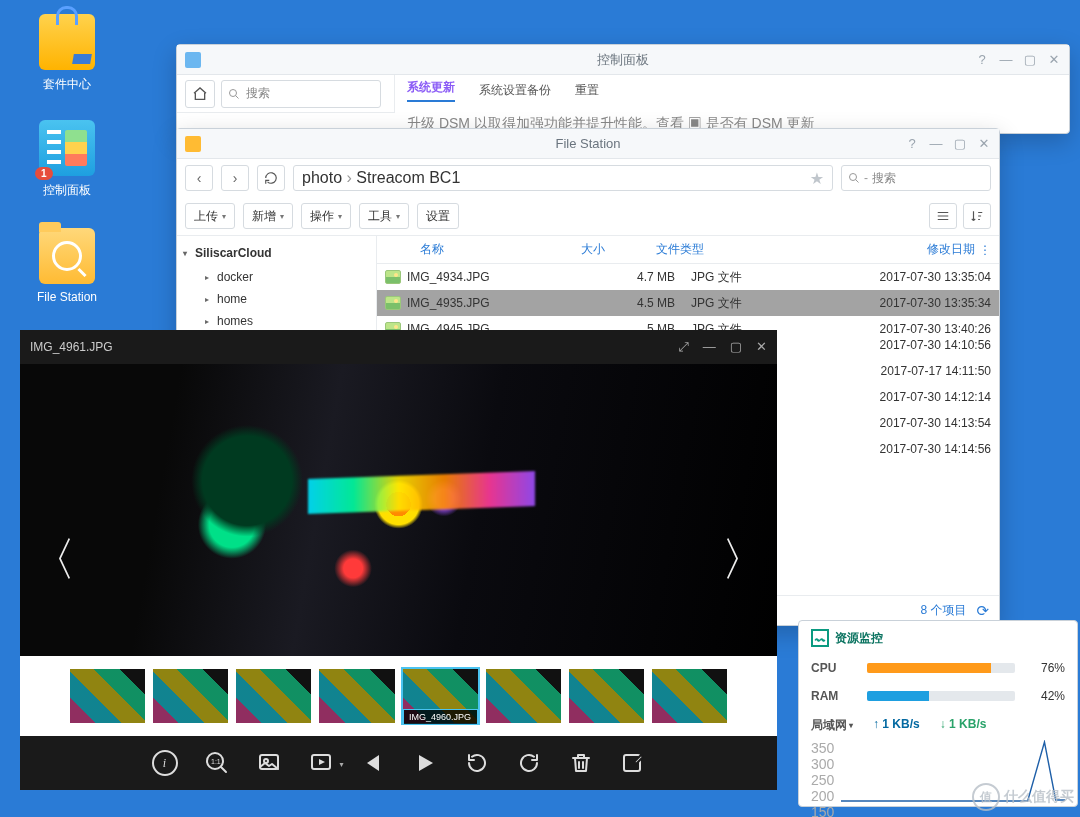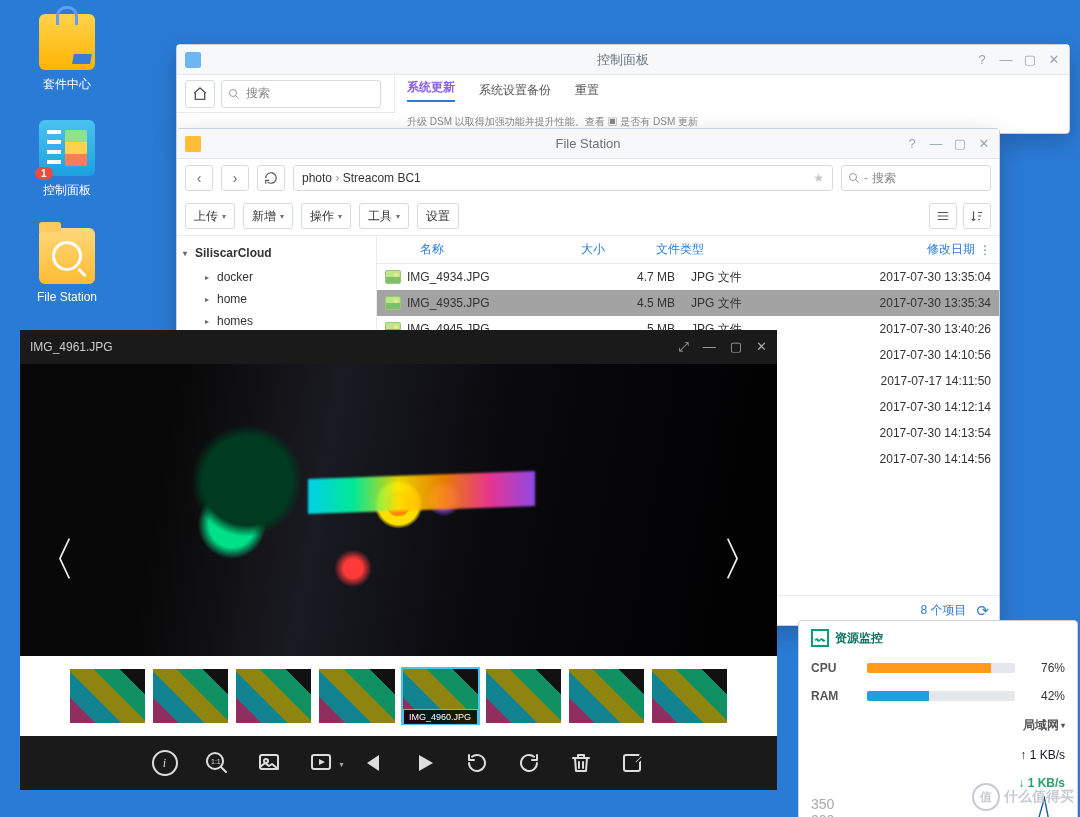--- a/index.html
+++ b/index.html
@@ -28,21 +28,21 @@
   .win-ctrls span { width:22px; height:18px; display:flex; align-items:center; justify-content:center; color:#9aa4ae; font-size:13px; cursor:pointer; }
   .toolbar { display:flex; align-items:center; gap:6px; padding:6px 8px; border-bottom:1px solid #e9ecef; }
   .btn-ico { width:30px; height:28px; border:1px solid #d6dbe0; border-radius:3px; display:flex; align-items:center; justify-content:center; background:#fff; cursor:pointer; color:#555; }
   .search-box { flex:none; width:160px; height:28px; border:1px solid #d6dbe0; border-radius:3px; display:flex; align-items:center; padding:0 6px; color:#888; font-size:12px; gap:6px; background:#fff; }
   .tabs { display:flex; gap:24px; font-size:12px; color:#555; padding:0 12px; align-items:center; height:30px; }
   .tabs .active { color:#8b5cf6; font-weight:bold; border-bottom:2px solid #2a7bd6; padding-bottom:4px; }
 
   
   .fs-toprow { display:flex; align-items:center; gap:8px; padding:6px 8px; }
   .nav-btn { width:28px; height:26px; border:1px solid #d6dbe0; border-radius:3px; display:flex; align-items:center; justify-content:center; background:#fff; color:#666; cursor:pointer; font-size:14px; }
-  .path-box { flex:1; height:26px; border:1px solid #d6dbe0; border-radius:3px; display:flex; align-items:center; padding:0 8px; font-size:12px; color:#333; justify-content:space-between; }
+  .path-box { flex:1; height:26px; border:1px solid #d6dbe0; border-radius:3px; display:flex; align-items:center; padding:0 8px; font-size:16px; color:#333; justify-content:space-between; }
   .path-box .star { color:#c0c6cc; }
   .fs-search { width:150px; height:26px; border:1px solid #d6dbe0; border-radius:3px; display:flex; align-items:center; padding:0 6px; font-size:12px; color:#888; gap:4px; }
   .fs-tools { display:flex; align-items:center; gap:8px; padding:6px 8px; border-bottom:1px solid #e9ecef; justify-content:space-between; }
   .fs-tools-left { display:flex; gap:8px; }
   .drop-btn { height:26px; border:1px solid #d6dbe0; border-radius:3px; background:#fff; padding:0 8px; font-size:12px; display:flex; align-items:center; gap:4px; color:#333; cursor:pointer; }
   .drop-btn .car { font-size:8px; color:#777; }
   .view-btns { display:flex; gap:6px; }
   
   .fs-body { flex:1; display:flex; min-height:0; }
   .tree { width:200px; border-right:1px solid #e9ecef; padding:10px 6px; font-size:12px; color:#333; }
@@ -97,23 +97,23 @@
   .res-widget { position:absolute; width:280px; background:#fff; border:1px solid #c9d1d9; border-radius:4px; font-size:12px; padding:8px 12px 4px; }
   .res-title { display:flex; align-items:center; gap:6px; color:#0a7360; font-weight:bold; margin-bottom:8px; }
   .res-ico { width:18px; height:18px; border:2px solid #0a9a80; display:flex; align-items:center; justify-content:center; color:#0a9a80; font-size:10px; }
   .meter-row { display:flex; align-items:center; gap:10px; margin:14px 0; }
   .meter-row .lbl { width:46px; color:#555; font-weight:bold; }
   .meter { flex:1; height:10px; background:#e4e8ec; border-radius:2px; overflow:hidden; }
   .meter .fill { height:100%; }
   .meter .cpu { background:#ff9a1a; width:84%; }
   .meter .ram { background:#1e9fe0; width:42%; }
   .meter-row .pct { width:40px; text-align:right; color:#333; }
-  .net-row { display:flex; align-items:flex-end; gap:14px; margin:6px 0;flex-direction:column; }
+  .net-row { display:flex; align-items:flex-start; gap:20px; margin:6px 0; }
   .net-row .lbl { color:#555; font-weight:bold; display:flex; align-items:center; gap:2px; }
-  .net-row .up { color:#0f172a; font-weight:normal; }
+  .net-row .up { color:#0369a1; font-weight:bold; }
   .net-row .dn { color:#2aa36a; font-weight:bold; }
   .net-row .car { font-size:8px; }
   .graph { height:62px; position:relative; margin-top:4px; }
   .graph .yl { position:absolute; left:0; font-size:14px; color:#aaa; line-height:1.15; }
   .graph .plot { position:absolute; left:30px; right:0; top:0; bottom:0; }
   .graph .plot svg { width:100%; height:100%; }
 
   .watermark { position:absolute; right:6px; bottom:6px; display:flex; align-items:center; gap:4px; color:#b7bfc7; font-size:14px; font-weight:bold; opacity:.8; }
   .watermark .c { width:28px; height:28px; border:2px solid #b7bfc7; border-radius:50%; display:flex; align-items:center; justify-content:center; font-size:12px; }
 </style>
@@ -163,21 +163,21 @@
           </svg>
         <span>搜索</span>
       </div>
     </div>
     <div class="tabs">
       <span class="active">系统更新</span>
       <span>系统设置备份</span>
       <span>重置</span>
     </div>
   </div>
-  <div style="padding:2px 230px 0; font-size:10px; color:#888; white-space:nowrap; overflow:hidden;">升级 DSM 以取得加强功能并提升性能。查看 ▣ 是否有 DSM 更新</div>
+  <div style="padding:2px 230px 0; font-size:14px; color:#888; white-space:nowrap; overflow:hidden;">升级 DSM 以取得加强功能并提升性能。查看 ▣ 是否有 DSM 更新</div>
 </div>
 
 <div class="win" style="top:128px; left:176px; width:824px; height:498px;">
   <div class="win-title">
     <span class="ticon" style="background:#ffbb33"></span>
     <span>File Station</span>
     <div class="win-ctrls">
       <span>?</span>
       <span>—</span>
       <span>▢</span>
@@ -296,21 +296,21 @@
           <div class="frow">
             <div class="fname">
               <span class="img-ico"></span>
               <span>IMG_4945.JPG</span>
             </div>
             <div class="col-size">5 MB</div>
             <div class="col-type">JPG 文件</div>
             <div class="col-date">2017-07-30 13:40:26</div>
           </div>
         </div>
-      <div class="partial-dates" id="partial-dates" style="top:106px;">
+      <div class="partial-dates" id="partial-dates" style="top:96px;">
           <div>2017-07-30 14:10:56</div>
           <div>2017-07-17 14:11:50</div>
           <div>2017-07-30 14:12:14</div>
           <div>2017-07-30 14:13:54</div>
           <div>2017-07-30 14:14:56</div>
         </div>
     </div>
   </div>
   <div class="fs-status">
     <span>8 个项目</span>

